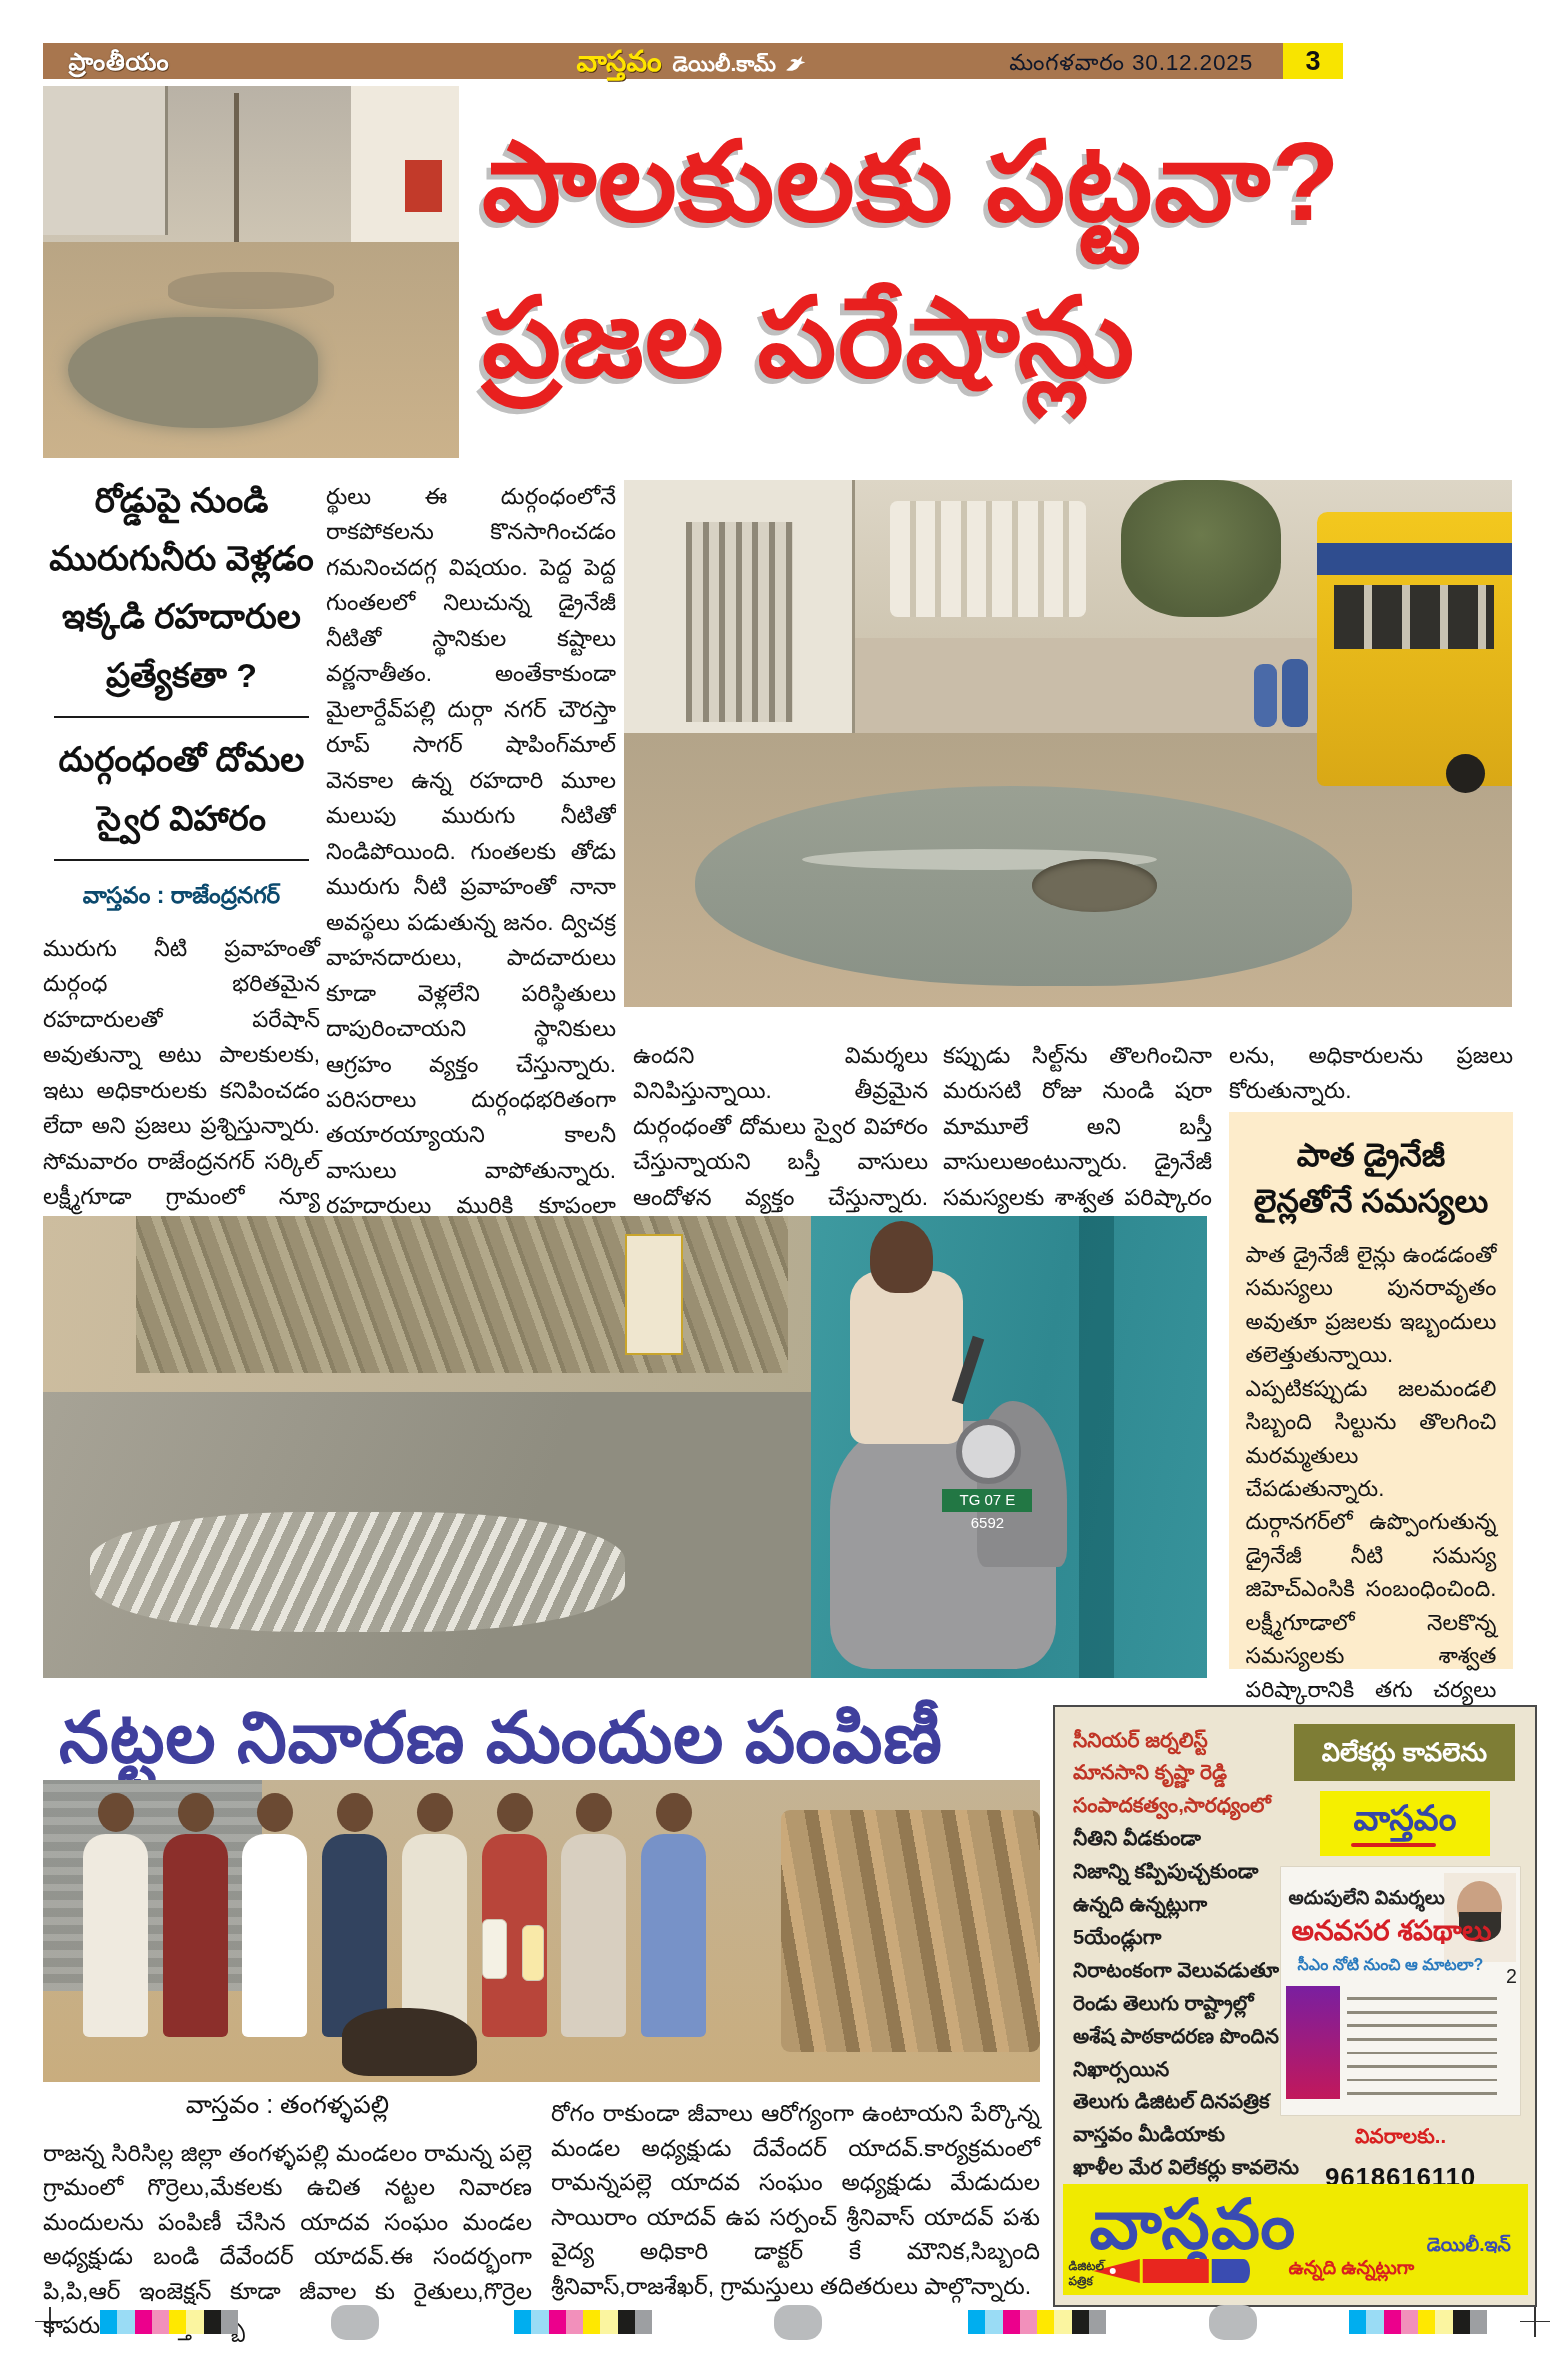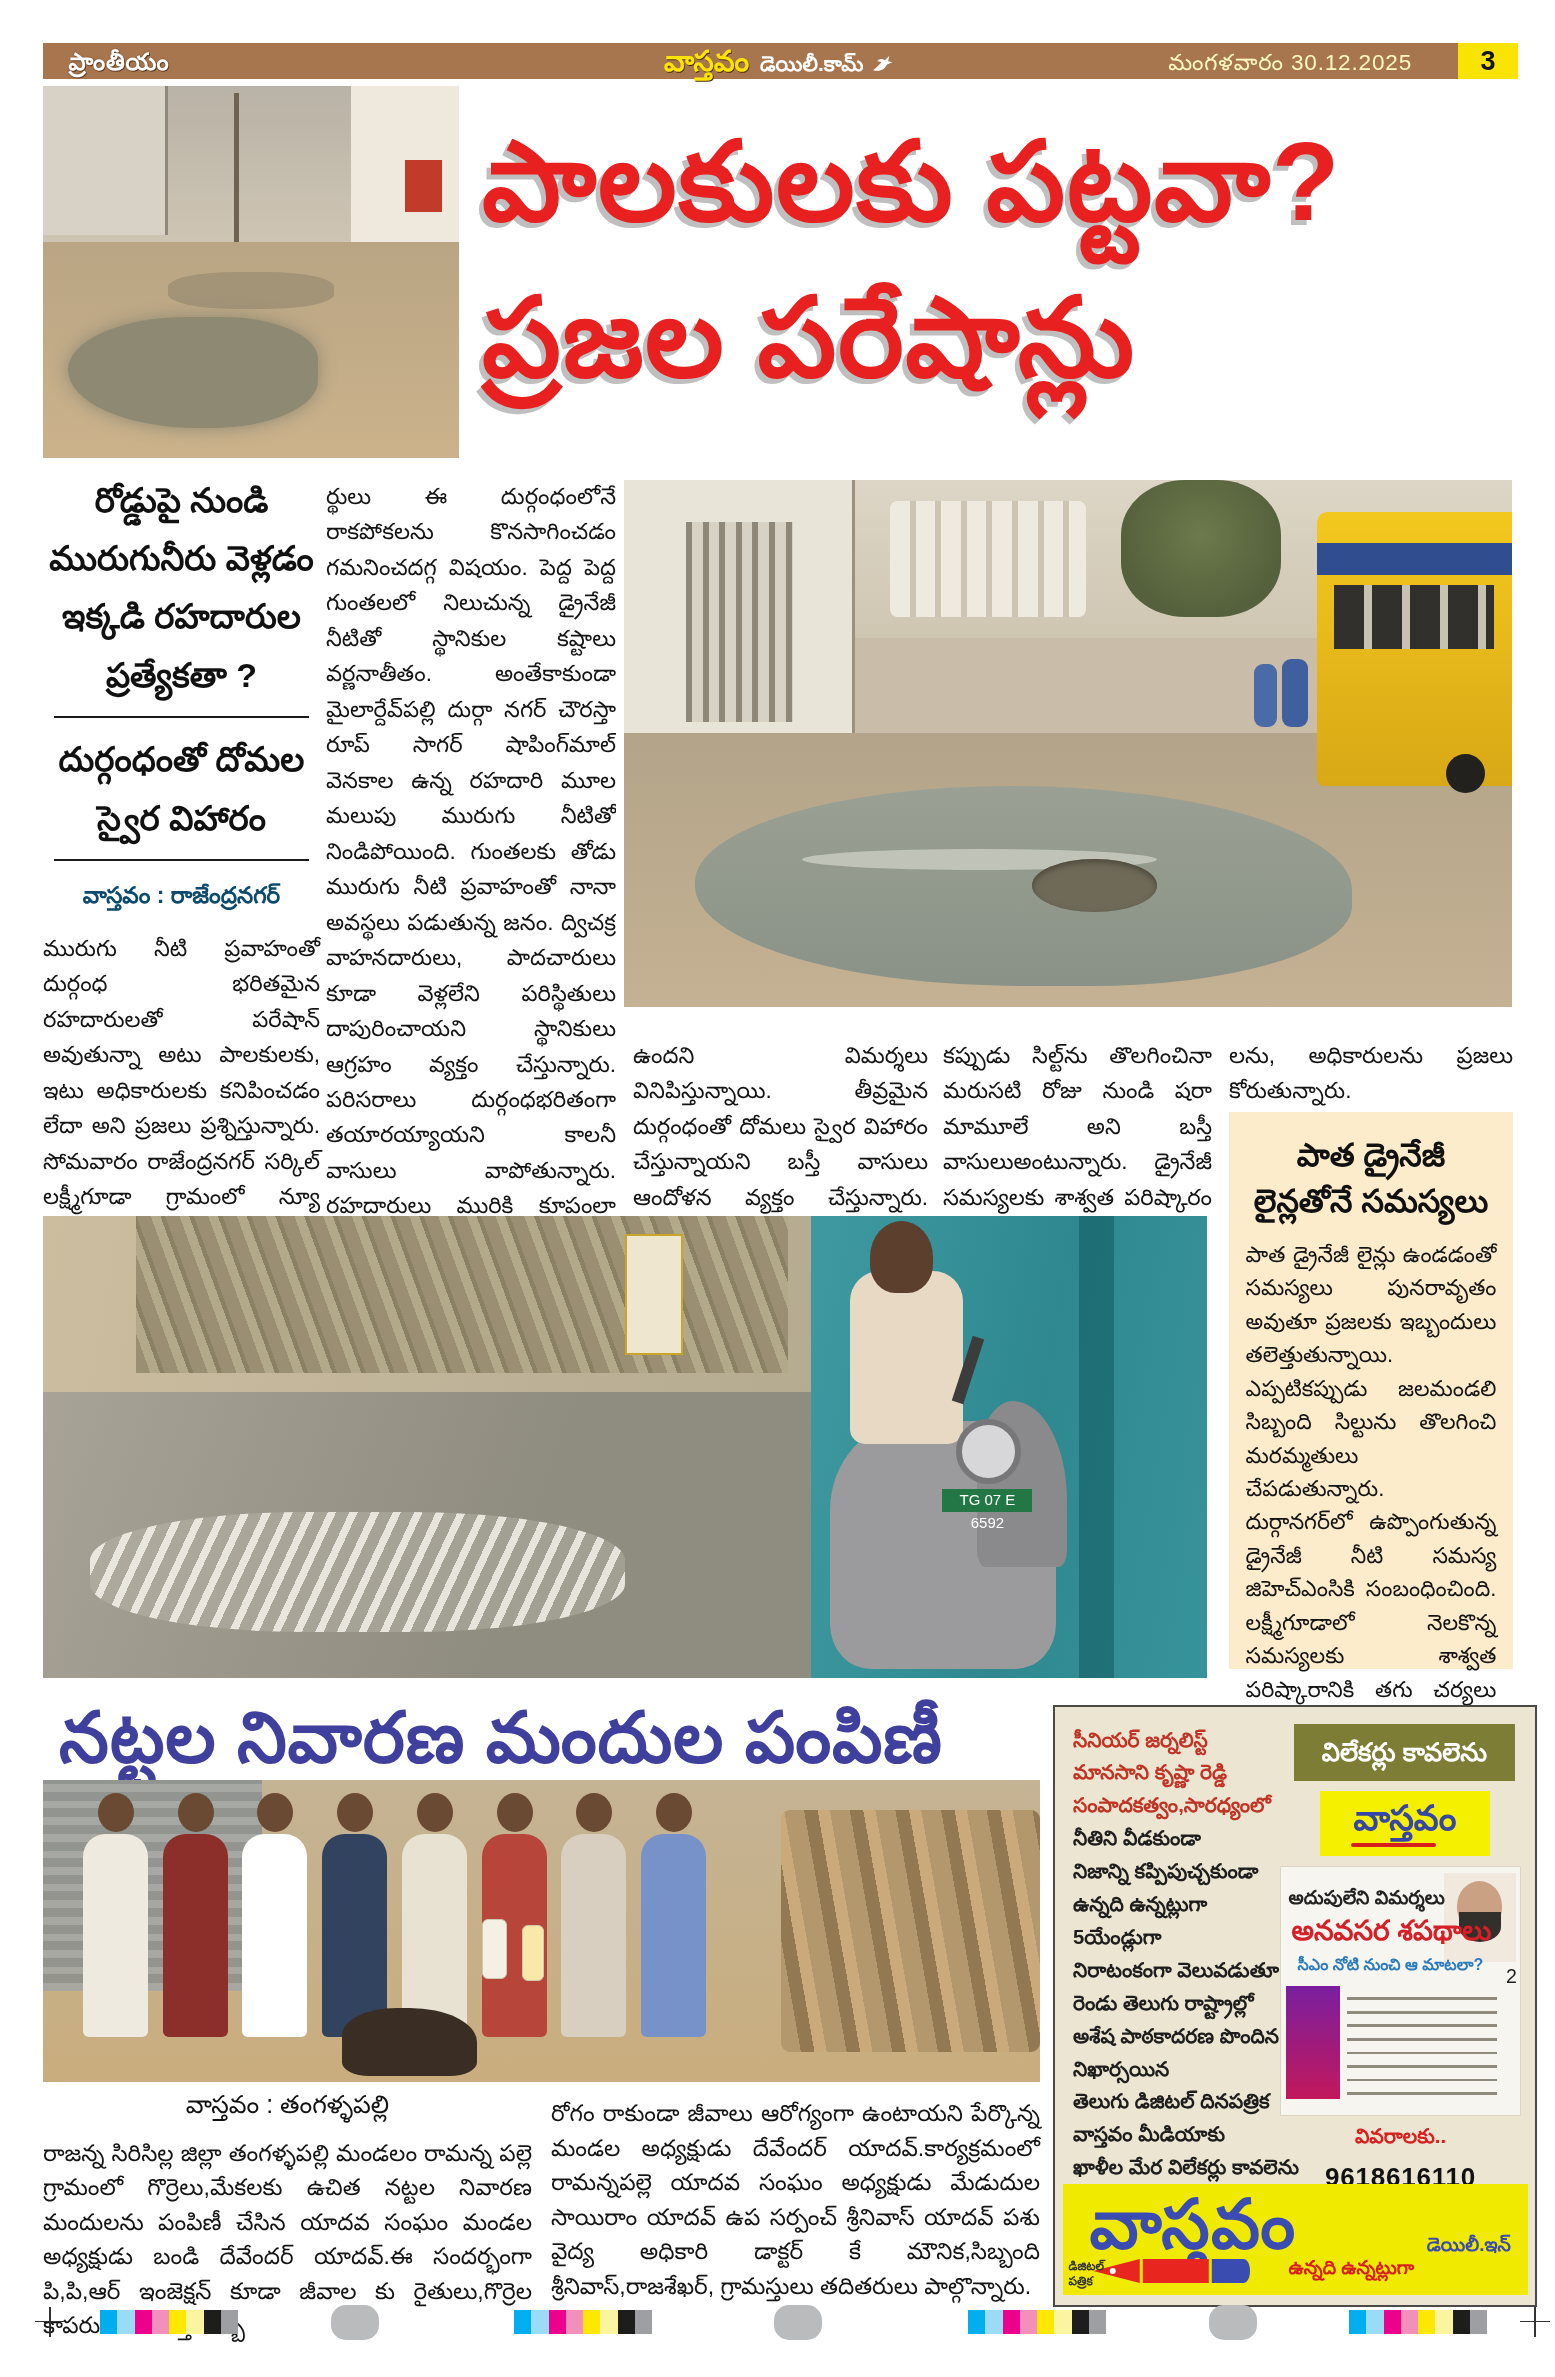--- a/index.html
+++ b/index.html
@@ -1,28 +1,28 @@
 <!DOCTYPE html>
 <html style="font-size:12px"><head>
 <meta charset="utf-8">
 <style>
   * { margin:0; padding:0; box-sizing:border-box; }
   html,body { background:#e8e8e8; }
   body { font-family:"Liberation Sans","DejaVu Sans",sans-serif; }
   .page { position:relative; width:1555px; height:2377px; background:#ffffff; margin:0 auto; overflow:hidden; }
 
   
-  .topbar { position:absolute; left:43px; top:43px; width:1475px; height:36px; background:#a8764e; }
+  .topbar { position:absolute; left:43px; top:43px; width:1300px; height:36px; background:#a8764e; }
   .topbar .section { position:absolute; left:25.6px; top:4.5px; font-size:24px; font-weight:bold; color:#fff;
       text-shadow:0 0 1.5px #5c3a1e, 0.8px 0.8px 0 #5c3a1e; letter-spacing:0.8px; }
   .topbar .mast { position:absolute; left:0; right:0; text-align:center; top:2.3px; }
   .topbar .brand { font-size:29px; font-weight:800; color:#ffe400; text-shadow:0.8px 0.8px 0 #4a2c10; }
   .topbar .brand-suffix { font-size:21px; font-weight:bold; color:#ffffff; margin-left:7.5px; }
   .topbar .bird { vertical-align:-4.5px; margin-left:4.5px; }
-  .topbar .date { position:absolute; right:106px; top:6.8px; font-size:22.6px; color:#fef9c3; letter-spacing:0.8px; }
+  .topbar .date { position:absolute; right:90px; top:6.8px; font-size:22.6px; color:#0f172a; letter-spacing:0.8px; }
   .pagebox { position:absolute; right:0; top:0; width:60px; height:36px; background:#f8e400; color:#111;
       font-size:27px; font-weight:bold; text-align:center; line-height:36px; }
 
   
   .photo { position:absolute; overflow:hidden; background:#c9bda9; }
   .photo div { position:absolute; }
 
   .photo-topleft { left:43px; top:86px; width:416px; height:372px; }
   .pt-bldg { left:0; top:0; width:100%; height:45%; background:linear-gradient(#b9b2a6,#cfc6b4); }
   .pt-bldg2 { left:0; top:0; width:30%; height:40%; background:#d8d2c6; border-right:3px solid #8f8878; }

